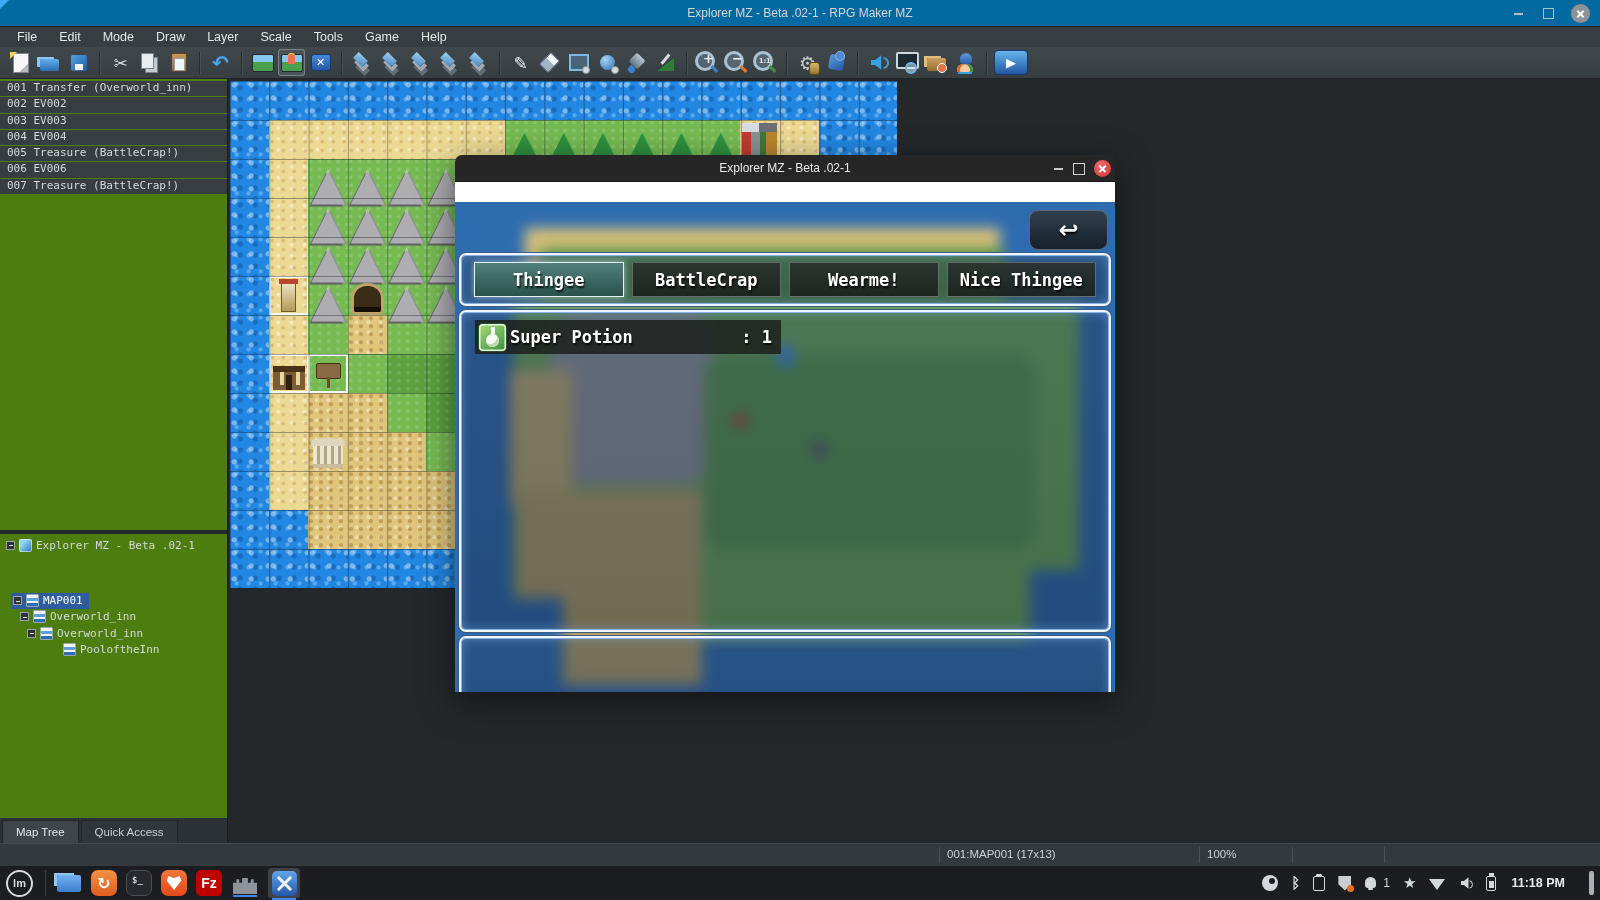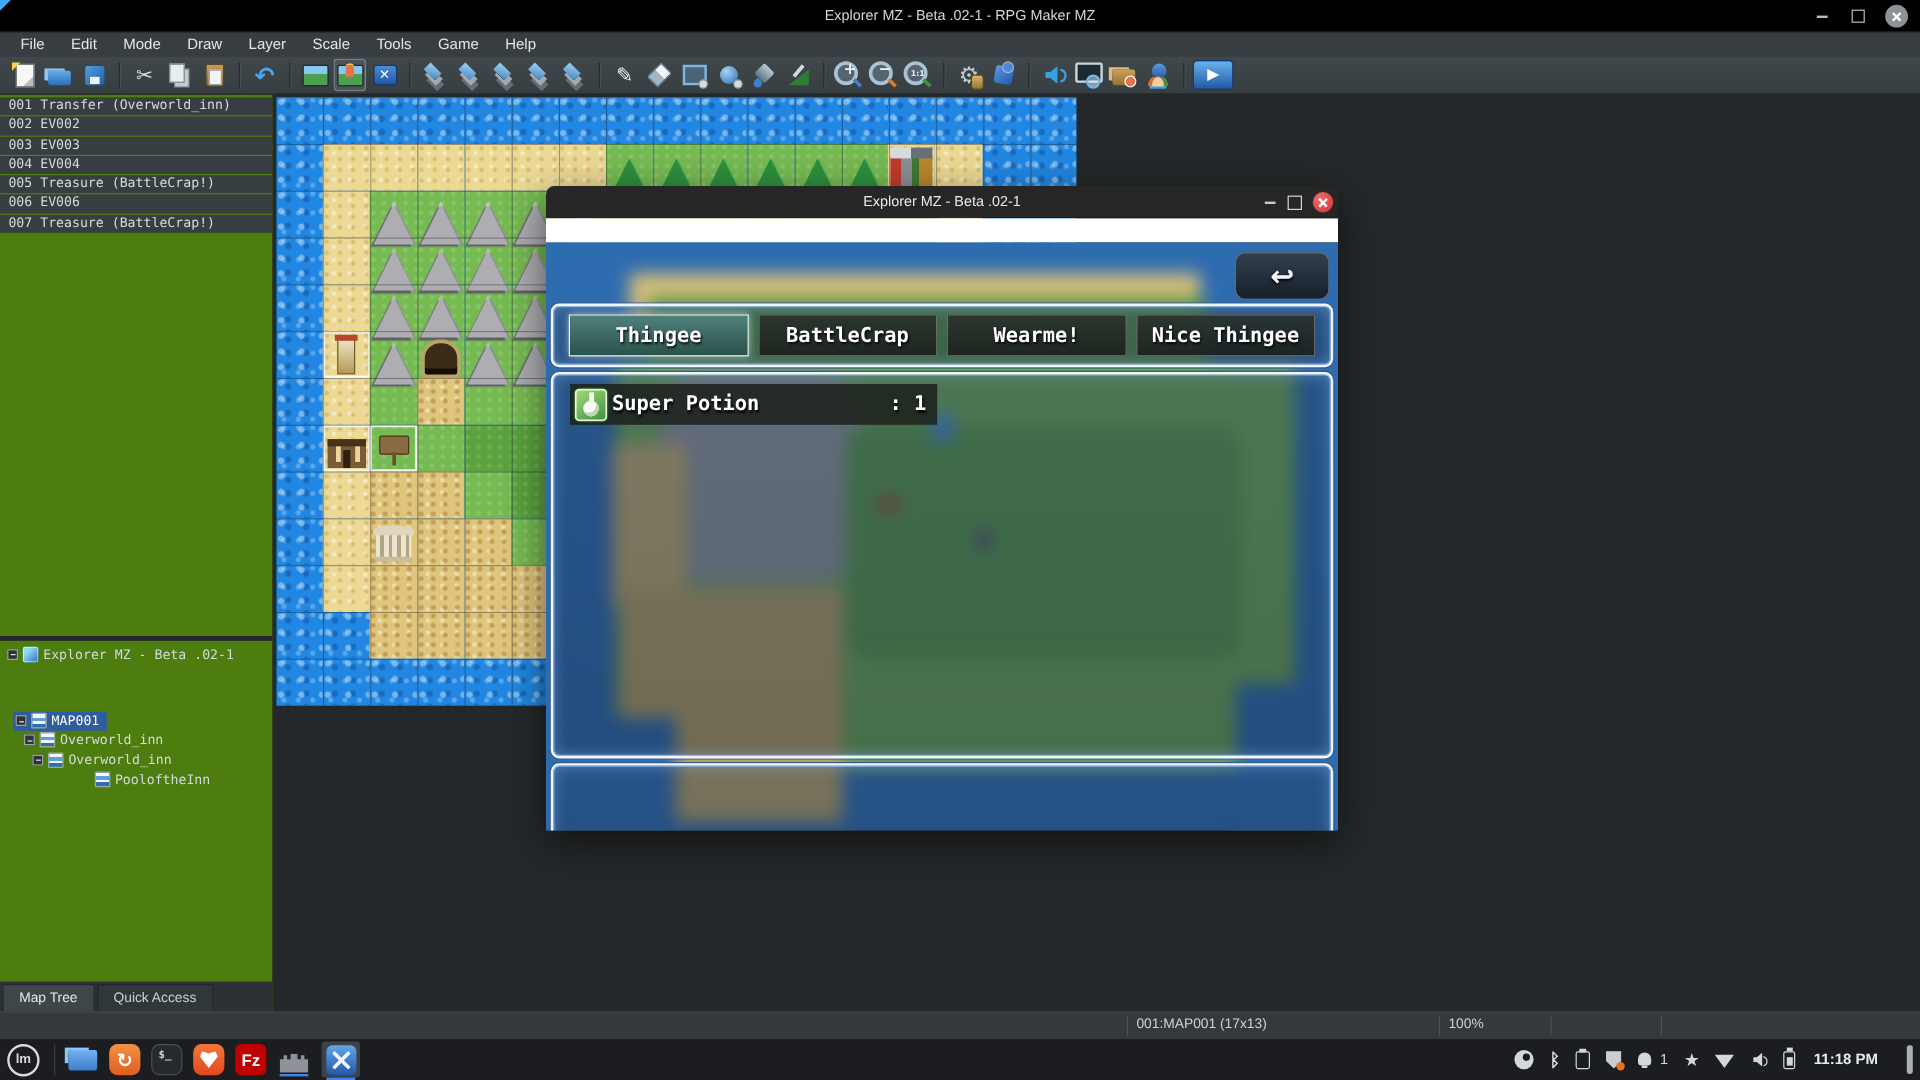--- a/index.html
+++ b/index.html
@@ -1,20 +1,20 @@
 <!DOCTYPE html>
 <html><head>
 <meta charset="utf-8">
 <style>
   html,body{margin:0;padding:0;width:1600px;height:900px;overflow:hidden;background:#26292b;
     font-family:"Liberation Sans",sans-serif;-webkit-font-smoothing:antialiased;position:relative}
   *{box-sizing:border-box}
 
   
-  .titlebar{position:absolute;left:0;top:0;width:1600px;height:27px;background:#000000;border-bottom:1px solid #1e1e1e;
+  .titlebar{position:absolute;left:0;top:0;width:1600px;height:27px;background:#0369a1;border-bottom:1px solid #1e1e1e;
     display:flex;align-items:center;justify-content:center;color:#d6d6d6;font-size:12px}
   .corner-accent{position:absolute;left:0;top:0;width:0;height:0;border-top:9px solid #3fa9f5;border-right:9px solid transparent}
   .win-controls{position:absolute;right:10px;top:0;height:27px;display:flex;align-items:center;gap:16px}
   .wc{position:relative;width:14px;height:14px;display:flex;align-items:center;justify-content:center}
   .wc-min::before{content:"";width:9px;height:2px;background:#b9bcbe}
   .wc-max::before{content:"";width:9px;height:9px;border:1.5px solid #b9bcbe}
   .wc-close{width:19px;height:19px;border-radius:50%;background:#8d9296}
   .wc-close::before,.wc-close::after{content:"";position:absolute;width:9px;height:2px;background:#fff;left:5px;top:8.5px}
   .wc-close::before{transform:rotate(45deg)}.wc-close::after{transform:rotate(-45deg)}
 
@@ -307,21 +307,21 @@
       <div class="event-row">005 Treasure (BattleCrap!)</div>
       <div class="event-row">006 EV006</div>
       <div class="event-row">007 Treasure (BattleCrap!)</div>
     </div>
   <div class="panel-gap"></div>
   <div class="map-tree" id="map-tree">
       <div class="trow" style="padding-left: 4px;"><span class="tnode"><span class="texp"></span><span class="ticon ti-project"></span><span>Explorer MZ - Beta .02-1</span></span></div>
       <div class="trow" style="padding-left: 11px; margin-top: 39px;"><span class="tnode sel"><span class="texp"></span><span class="ticon ti-map"></span><span>MAP001</span></span></div>
       <div class="trow" style="padding-left: 18px;"><span class="tnode"><span class="texp"></span><span class="ticon ti-map"></span><span>Overworld_inn</span></span></div>
       <div class="trow" style="padding-left: 25px;"><span class="tnode"><span class="texp"></span><span class="ticon ti-map"></span><span>Overworld_inn</span></span></div>
-      <div class="trow" style="padding-left: 16px; justify-content: center;"><span class="tnode"><span class="texp-spacer"></span><span class="ticon ti-map"></span><span>PooloftheInn</span></span></div>
+      <div class="trow" style="padding-left: 46px;"><span class="tnode"><span class="texp-spacer"></span><span class="ticon ti-map"></span><span>PooloftheInn</span></span></div>
     </div>
   <div class="panel-tabs" id="panel-tabs">
       <span class="ptab active">Map Tree</span>
       <span class="ptab">Quick Access</span>
     </div>
 </div>
 
 <div class="editor">
   <div class="mapwrap" id="mapwrap">
 

